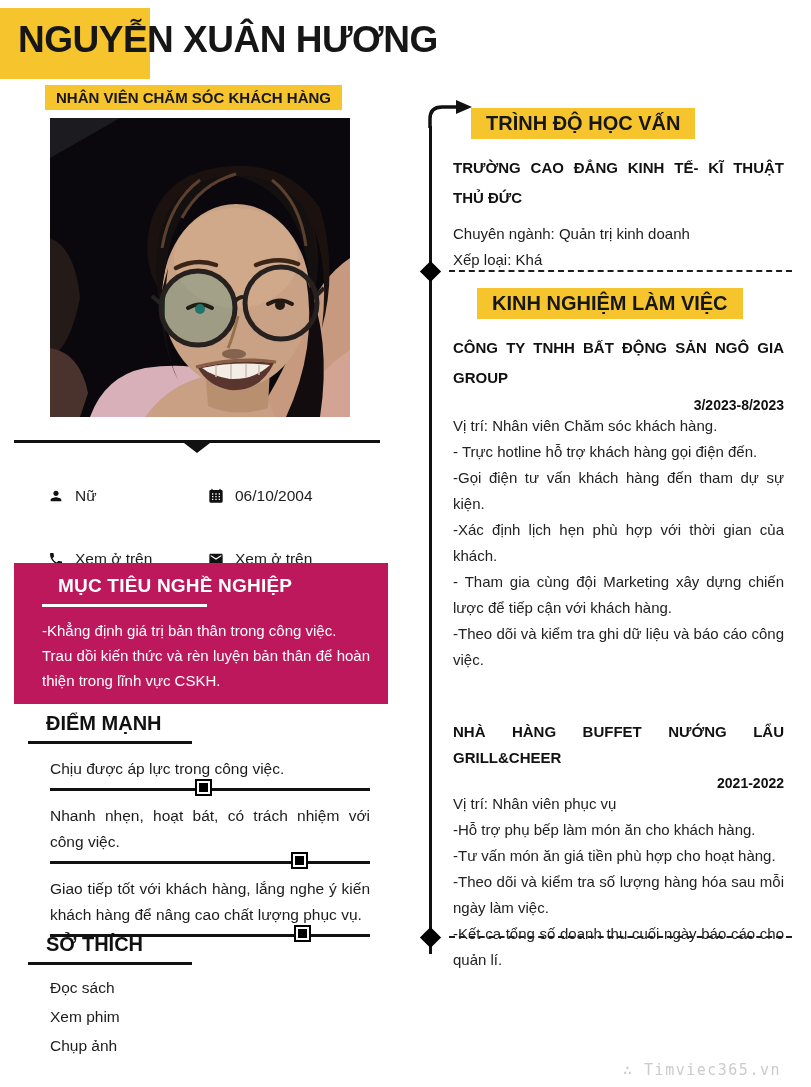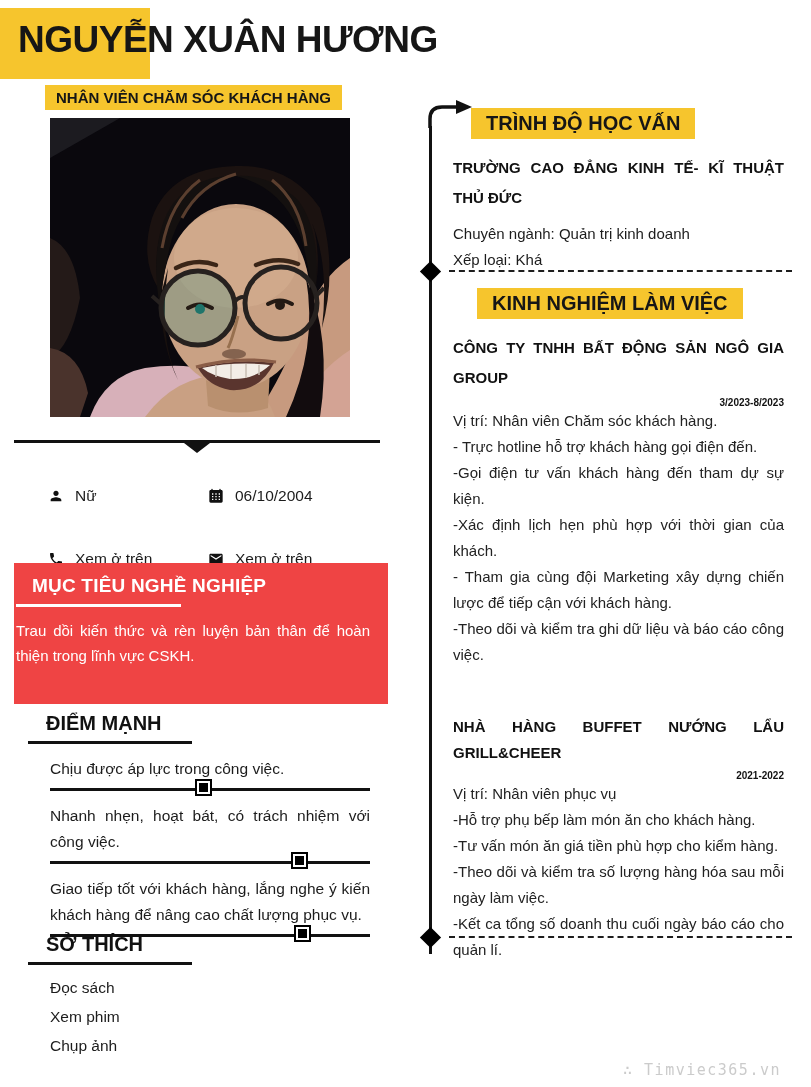--- a/index.html
+++ b/index.html
@@ -26,21 +26,21 @@
   .tri-up{position:absolute;left:50%;bottom:3px;transform:translateX(-50%);width:0;height:0;
         border-left:13px solid transparent;border-right:13px solid transparent;border-bottom:10px solid #111;}
   .info-rows{padding:16px 0 8px 34px;font-size:15.5px;}
   .info-row{display:flex;margin-bottom:17px;}
   .info-item{display:flex;align-items:center;gap:11px;margin-top:28px;}
   .info-item.col-l{width:160px;flex:none;}
   .info-item svg{width:16px;height:16px;flex:none;fill:#111;}
   .info-bottom{margin-top:2px;}
 
   
-  .objective{position:absolute;left:14px;top:563px;width:374px;height:141px;background:#ef4444;color:#fff;box-sizing:border-box;padding:12px 18px 0 2px;}
+  .objective{position:absolute;left:14px;top:563px;width:374px;height:141px;background:#be185d;color:#fff;box-sizing:border-box;padding:12px 18px 0 28px;}
   .objective h2{margin:0 0 0 16px;font-size:19px;letter-spacing:.2px;}
   .obj-underline{width:165px;height:3px;background:#fff;margin:7px 0 11px 0;}
   .objective p{margin:0;font-size:15px;line-height:25px;text-align:justify;}
 
   
   .lsec h2{margin:0 0 0 32px;font-size:20px;color:#111;}
   .sec-underline{width:164px;height:3px;background:#111;margin:6px 0 0 14px;}
   .strengths{position:absolute;left:14px;top:712px;width:366px;}
   .strength-item{margin-top:12px;}
   .strength-item p{margin:0 10px 0 36px;font-size:15.5px;line-height:26px;text-align:justify;}
@@ -62,21 +62,21 @@
   
   .rcol{position:absolute;left:453px;width:331px;}
   .edu{top:88px;margin-top:20px;} .exp{top:288px;}
   .hl-title{position:relative;display:inline-block;background:var(--accent);
         padding:4px 15px;font-size:20px;font-weight:700;color:#161616;white-space:nowrap;}
   .hl-title::before{content:"";position:absolute;inset:-4px -7px;background:var(--accent);
         opacity:.45;transform:rotate(-1.2deg);border-radius:5px;z-index:-1;}
   .edu .hl-title{margin-left:18px;} .exp .hl-title{margin-left:24px;}
   .rcol .bold-line{margin:14px 0 0 0;font-size:15px;font-weight:700;line-height:30px;text-align:justify;color:#111;}
   .rcol .detail{margin:8px 0 0 0;font-size:15px;line-height:26px;}
-  .rcol .period{margin:4px 0 0 0;font-size:10px;font-weight:700;text-align:right;color:#111;}
+  .rcol .period{margin:4px 0 0 0;font-size:14px;font-weight:700;text-align:right;color:#111;}
   .rcol p.body{margin:0;font-size:15px;line-height:26px;text-align:justify;color:#222;}
   .job2{margin-top:46px;}
 
   .watermark{position:absolute;right:30px;bottom:8px;font-family:"DejaVu Sans Mono",monospace;
         font-size:15px;letter-spacing:1.5px;color:#cbcbcb;}
 </style>
 </head>
 <body>
 
 <div class="page">
@@ -177,20 +177,21 @@
       </div>
     </div>
     <div class="tri-line info-bottom">
         <span class="tri-up"></span>
       </div>
   </div>
 
   <div class="objective">
     <h2>MỤC TIÊU NGHỀ NGHIỆP</h2>
     <div class="obj-underline"></div>
+    <p>-Khẳng định giá trị bản thân trong công việc.</p>
     <p>Trau dồi kiến thức và rèn luyện bản thân để hoàn thiện trong lĩnh vực CSKH.</p>
   </div>
 
   <div class="strengths lsec">
     <h2>ĐIỂM MẠNH</h2>
     <div class="sec-underline"></div>
     <div class="strength-item">
       <p>Chịu được áp lực trong công việc.</p>
       <div class="slider">
           <span class="marker" style="left: 46%;"></span>
@@ -249,21 +250,21 @@
       <p class="body">-Xác định lịch hẹn phù hợp với thời gian của khách.</p>
       <p class="body">- Tham gia cùng đội Marketing xây dựng chiến lược để tiếp cận với khách hàng.</p>
       <p class="body">-Theo dõi và kiểm tra ghi dữ liệu và báo cáo công việc.</p>
     </div>
 
     <div class="job job2">
       <p class="bold-line" style="line-height:26px;margin-top:0;">NHÀ HÀNG BUFFET NƯỚNG LẨU GRILL&amp;CHEER</p>
       <p class="period">2021-2022</p>
       <p class="body">Vị trí: Nhân viên phục vụ</p>
       <p class="body">-Hỗ trợ phụ bếp làm món ăn cho khách hàng.</p>
-      <p class="body">-Tư vấn món ăn giá tiền phù hợp cho kiểm hàng.</p>
+      <p class="body">-Tư vấn món ăn giá tiền phù hợp cho hoạt hàng.</p>
       <p class="body">-Theo dõi và kiểm tra số lượng hàng hóa sau mỗi ngày làm việc.</p>
       <p class="body">-Kết ca tổng số doanh thu cuối ngày báo cáo cho quản lí.</p>
     </div>
   </div>
 
   <div class="watermark">∴ Timviec365.vn</div>
 
 </div>
 
 </body></html>

